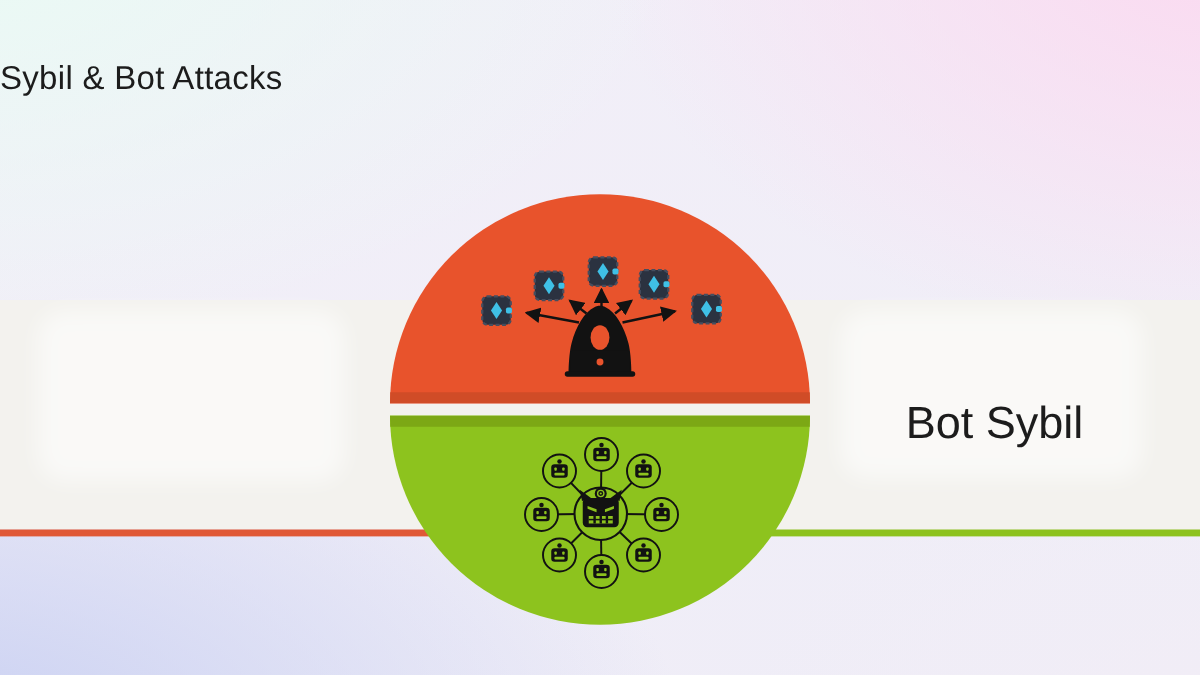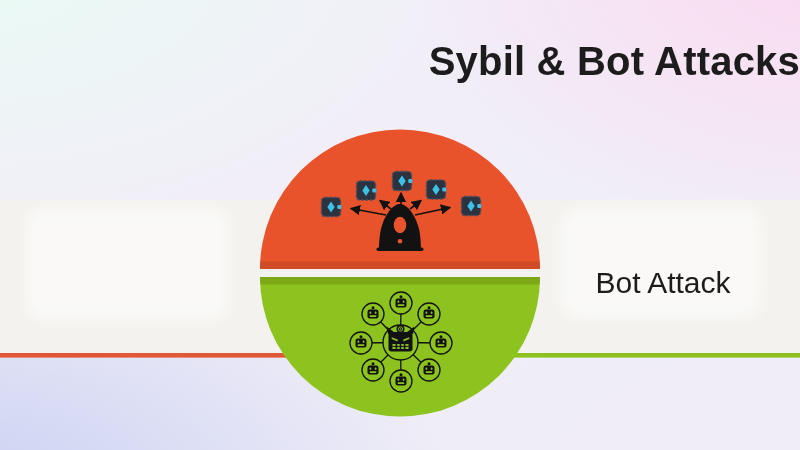--- a/index.html
+++ b/index.html
@@ -21,22 +21,22 @@
     position:absolute;left:0;top:200px;width:800px;height:153px;
     background:var(--band,#F3F2EE);
   }
   .blob{
     position:absolute;background:rgba(255,255,255,0.55);
     border-radius:18px;filter:blur(7px);
   }
   .blob-left{left:25px;top:207px;width:205px;height:114px;}
   .blob-right{left:560px;top:207px;width:202px;height:112px;}
   .title{
-    position:absolute;left:0;right:0;top:39px;text-align:right;
-    font-size:40px;font-weight:700;letter-spacing:0.2px;
+    position:absolute;left:0;right:0;top:39px;text-align:left;
+    font-size:22px;font-weight:400;letter-spacing:0.2px;
   }
   .label{
     position:absolute;top:266px;width:270px;text-align:center;
     font-size:30px;font-weight:500;
   }
   .label-left{left:0;}
   .label-right{left:528px;}
   svg.diagram{position:absolute;left:0;top:0;}
 </style>
 </head>
@@ -141,14 +141,14 @@
     <use href="#satbot" transform="translate(373,314)"></use>
     <use href="#satbot" transform="translate(429,314)"></use>
     <use href="#satbot" transform="translate(361,343)"></use>
     <use href="#satbot" transform="translate(441,343)"></use>
     <use href="#satbot" transform="translate(373,370)"></use>
     <use href="#satbot" transform="translate(429,370)"></use>
     <use href="#satbot" transform="translate(401,381)"></use>
   </svg>
 
   <div class="title">Sybil &amp; Bot Attacks</div>
-  <div class="label label-right">Bot Attack</div>
+  <div class="label label-right">Bot Sybil</div>
 </div>
 
 </body></html>

